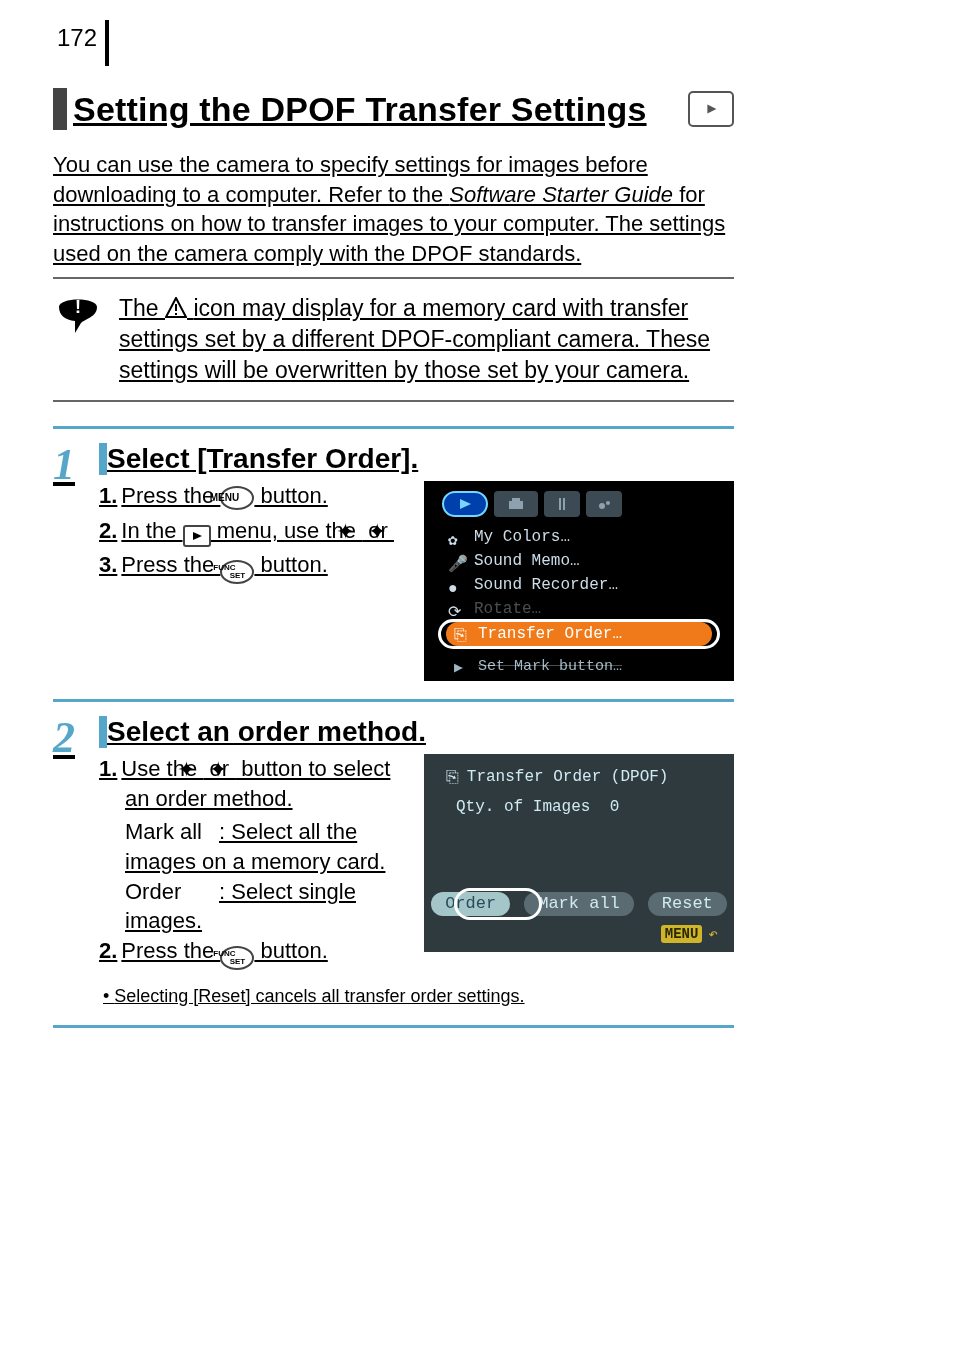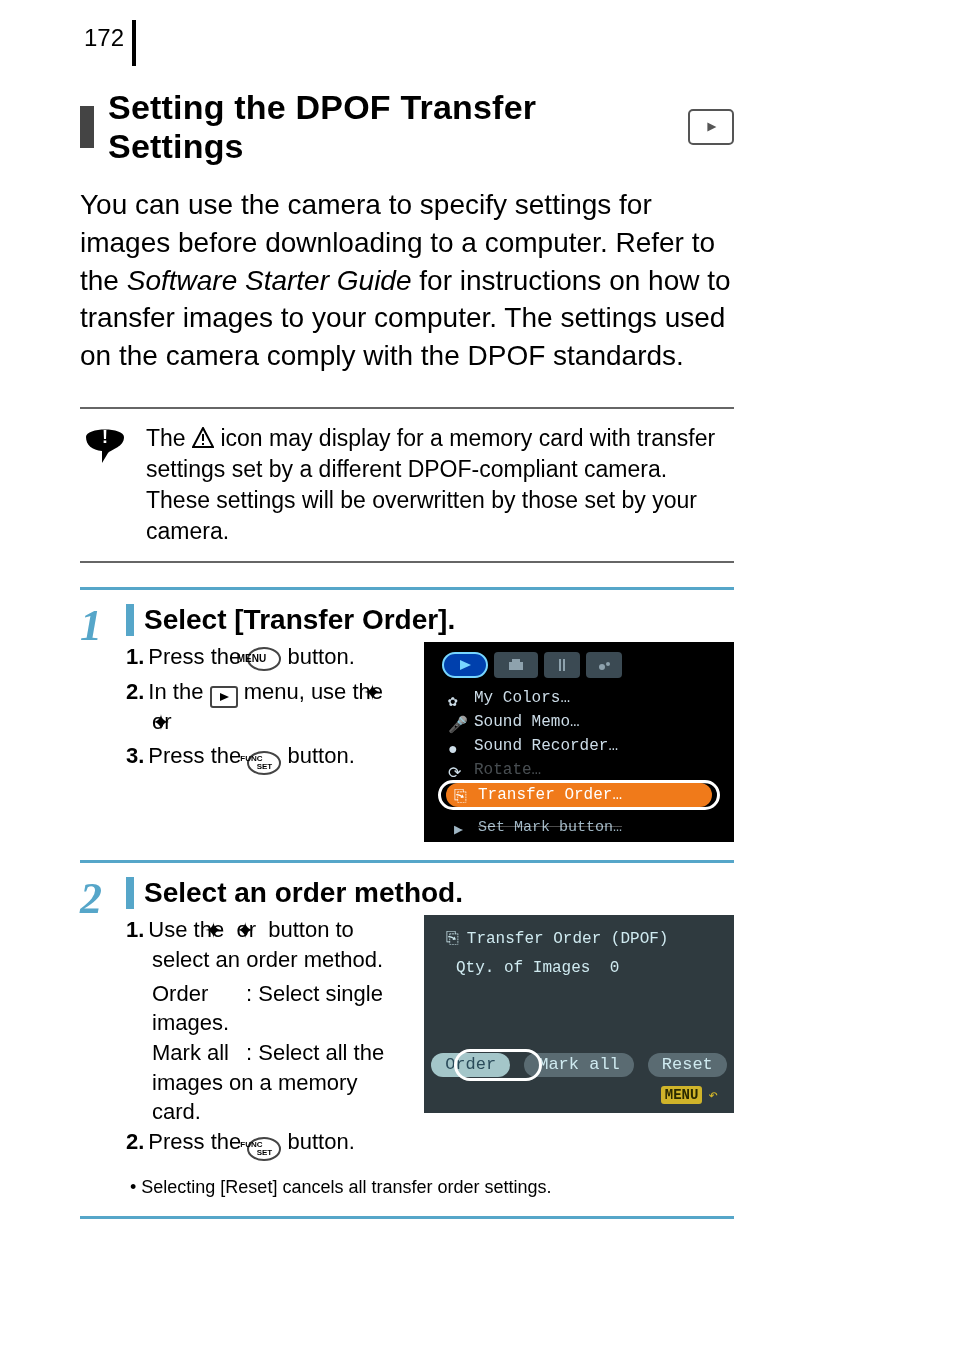--- a/index.html
+++ b/index.html
@@ -1,45 +1,45 @@
 <!DOCTYPE html>
 <html><head>
 <meta charset="utf-8">
 <style>
   * { box-sizing: border-box; margin: 0; padding: 0; }
   html, body { width: 954px; background: #fff; font-family: Arial, Helvetica, sans-serif; color: #000; }
-  .page { width: 784px; padding: 20px 50px 40px 80px; position: relative; }
+  .page { width: 784px; padding: 20px 50px 40px 53px; position: relative; text-decoration: underline; }
 
   .page-number-box {
     display: inline-block; border-right: 4px solid #000;
     padding: 6px 8px 16px 4px; font-size: 24px; line-height: 1; margin-bottom: 22px;
   }
 
-  .h1-row { display: flex; align-items: center; gap: 14px; margin-bottom: 20px; }
+  .h1-row { display: flex; align-items: center; gap: 6px; margin-bottom: 20px; }
   .h1-bar { width: 14px; height: 42px; background: #444; }
   .h1-title { flex: 1; font-weight: 900; font-size: 34px; letter-spacing: 0.2px; }
   .mode-icon { width: 46px; height: 36px; border: 2px solid #555; border-radius: 5px;
                display:flex; align-items:center; justify-content:center; background:#fff; }
   .mode-icon svg { width: 18px; height: 14px; }
 
-  .intro { font-size: 28px; line-height: 1.35; margin-bottom: 32px; }
+  .intro { font-size: 22px; line-height: 1.35; margin-bottom: 8px; }
   .intro .italic { font-style: italic; }
 
   .note-box { border-top: 2px solid #666; border-bottom: 2px solid #666; display:flex; gap: 18px; padding: 14px 6px 14px 2px; margin-bottom: 24px; }
   .note-icon { width: 46px; height: 46px; }
   .note-text { font-size: 23px; line-height: 1.35; flex:1; }
   .warn-tri { display:inline-block; width:22px; height:22px; position:relative; top:3px; }
 
   .steps { border-top: 3px solid #56a6c9; }
   .step { border-bottom: 3px solid #56a6c9; padding: 14px 0 18px 0; position: relative; }
   .step-row { display:flex; }
   .step-num { width: 46px; font-size: 44px; font-weight: 900; font-style: italic; color:#56a6c9;
               font-family: Georgia, "Times New Roman", serif; line-height: 0.9; padding-top:2px; }
   .step-body { flex:1; }
-  .step-headline-wrap { display:flex; align-items:center; gap:10px; margin-bottom:6px; }
+  .step-headline-wrap { display:flex; align-items:center; margin-bottom:6px; }
   .step-head-bar { width:8px; background:#56a6c9; align-self:stretch; min-height:32px; }
   .step-headline { font-weight: 900; font-size: 28px; }
 
   .step-cols { display:flex; gap:16px; }
   .step-text { flex:1; font-size:22px; line-height:1.35; }
   .step-text ol { list-style:none; padding:0; }
   .step-text li { margin-bottom:4px; text-indent:-26px; padding-left:26px; }
   .step-text li .ln { font-weight:700; margin-right:4px; }
   .step-text .continuation { padding-left:26px; }
   .arrow { display:inline-block; font-size:22px; position:relative; top:1px; }
@@ -234,24 +234,24 @@
             <div class="step-headline">Select an order method.</div>
           </div>
           <div class="step-cols">
             <div class="step-text">
               <ol>
                 <li>
                   <span class="ln">1.</span><span>Use the </span><span class="arrow">✦</span> or <span class="arrow">✦</span><span> button to select an order method.</span>
                 </li>
               </ol>
               <div class="continuation def-row">
+                <span class="def-label">Mark all</span><span>: Select all the images on a memory card.</span>
+              </div>
+              <div class="continuation def-row">
                 <span class="def-label">Order</span><span>: Select single images.</span>
-              </div>
-              <div class="continuation def-row">
-                <span class="def-label">Mark all</span><span>: Select all the images on a memory card.</span>
               </div>
               <ol>
                 <li>
                   <span class="ln">2.</span><span>Press the </span><span class="btn-pillbox" style="font-size:8px; line-height:1;">FUNC<br>SET</span><span> button.</span>
                 </li>
               </ol>
             </div>
 
             <div class="lcd2">
               <div class="hdr">

